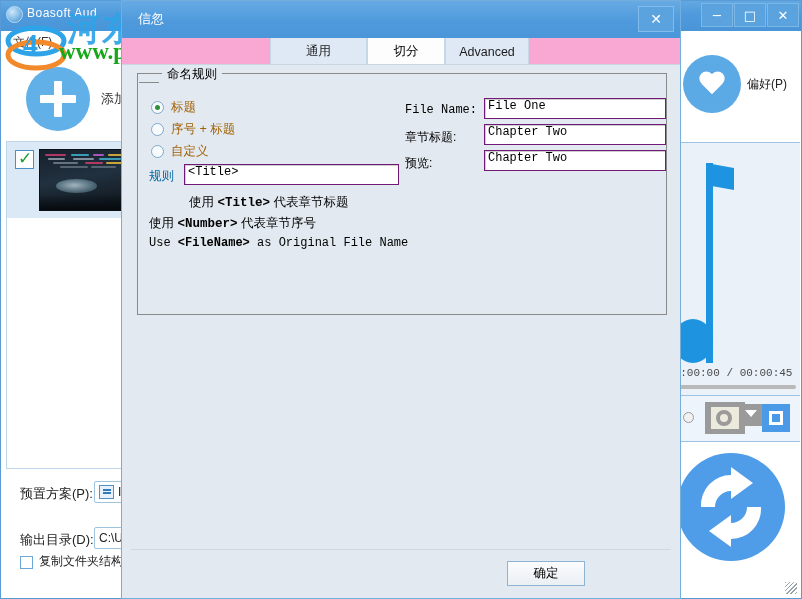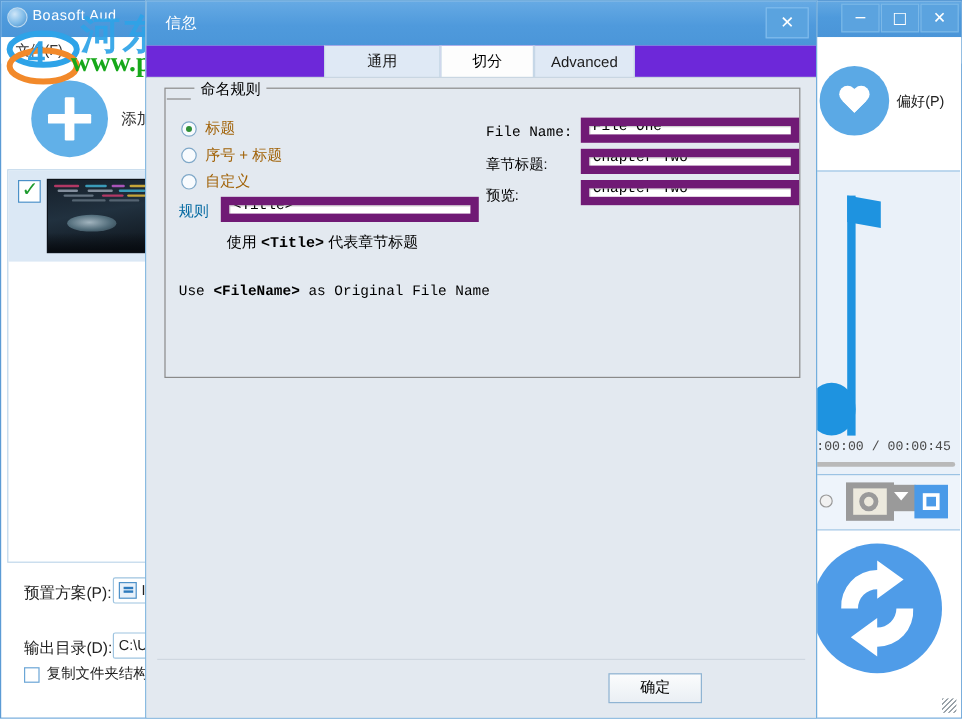--- a/index.html
+++ b/index.html
@@ -127,21 +127,21 @@
   
   .dialog{position:absolute;left:121px;top:0;width:560px;height:599px;
     background:#e3e9f0;border:1px solid #73aedd;box-sizing:border-box;}
   .dlg-title{position:absolute;left:0;top:0;width:100%;height:37px;
     background:linear-gradient(180deg,#66aae4 0%,#4f9adc 55%,#4b96d9 100%);}
   .dlg-title-text{position:absolute;left:16px;top:9px;font-size:13px;color:#ffffff;white-space:nowrap;}
   .dlg-close{position:absolute;right:6px;top:5px;width:36px;height:26px;background:#5aa3df;
     border:1px solid #81bced;box-sizing:border-box;color:#ffffff;font-size:14px;
     display:flex;align-items:center;justify-content:center;font-family:"DejaVu Sans",sans-serif;}
 
-  .tabstrip{position:absolute;left:0;top:37px;width:100%;height:27px;background:#6d28d9;}
+  .tabstrip{position:absolute;left:0;top:37px;width:100%;height:27px;background:#f9a8d4;}
   .tab{position:absolute;top:0;height:27px;display:flex;align-items:center;justify-content:center;
     font-size:12.5px;color:#1b1b1b;background:#dfe9f5;
     border-left:1px solid #c6d7e7;border-right:1px solid #c6d7e7;box-sizing:border-box;}
   .tab.sel{background:#fdfdfd;color:#000;}
   .tab-underline{position:absolute;left:0;top:63px;width:100%;height:1px;background:#c9d6e2;}
 
   .body{position:absolute;left:0;top:64px;width:100%;bottom:0;background:#e3e9f0;}
   .group{position:absolute;left:15px;top:8px;width:530px;height:242px;
     border:1px solid #8a8a8a;box-sizing:border-box;background:#e3e9f0;}
   .group-title{position:absolute;left:24px;top:-8px;background:#e3e9f0;padding:0 5px;
@@ -149,22 +149,22 @@
   .group-notch{position:absolute;left:1px;top:8px;width:20px;height:1px;background:#8a8a8a;}
 
   .radio-row{position:absolute;left:0;display:flex;align-items:center;gap:7px;}
   .radio{width:13px;height:13px;border-radius:50%;background:#f8fbfe;
     border:1px solid #7fa8c8;box-sizing:border-box;position:relative;flex:0 0 auto;}
   .radio.on:after{content:"";position:absolute;left:3px;top:3px;width:5px;height:5px;
     border-radius:50%;background:#2f8f36;}
   .radio-label{font-size:12.5px;color:#a16207;white-space:nowrap;}
 
   .rule-label{position:absolute;font-size:12.5px;color:#0369a1;}
-  .textbox{position:absolute;background:#ffffff;border:7px solid #701a75;box-sizing:border-box;
-    display:flex;align-items:flex-end;padding:0 3px;font-size:12px;color:#000;
+  .textbox{position:absolute;background:#ffffff;border:1px solid #701a75;box-sizing:border-box;
+    display:flex;align-items:flex-start;padding:0 3px;font-size:12px;color:#000;
     font-family:"Liberation Mono","DejaVu Sans Mono",monospace;white-space:nowrap;overflow:hidden;
     box-shadow:inset 1px 1px 0 #cfcfcf;}
   .hint{position:absolute;font-size:12.5px;color:#000;white-space:nowrap;}
   .hint .code{font-family:"Liberation Mono","DejaVu Sans Mono",monospace;font-weight:bold;}
   .hint.en{font-family:"Liberation Mono","DejaVu Sans Mono",monospace;font-size:12px;}
 
   .field-label{position:absolute;font-size:12px;color:#000;white-space:nowrap;
     font-family:"Liberation Sans",sans-serif;}
   .field-label.mono{font-family:"Liberation Mono","DejaVu Sans Mono",monospace;}
 
@@ -335,20 +335,23 @@
         </div>
 
         <div class="rule-label" style="left:11px;top:94px;">规则</div>
         <div class="textbox" style="left:46px;top:90px;width:215px;height:21px;">
           <span>&lt;Title&gt;</span>
         </div>
 
         <div class="hint" style="left:11px;top:120px;margin-left:40px;">
           <span>使用 </span><span class="code">&lt;Title&gt;</span><span> 代表章节标题</span>
         </div>
+        <div class="hint" style="left:11px;top:141px;">
+          <span>使用 </span><span class="code">&lt;Number&gt;</span><span> 代表章节序号</span>
+        </div>
         <div class="hint en" style="left:11px;top:162px;">
           <span>Use </span><span class="code">&lt;FileName&gt;</span><span> as Original File Name</span>
         </div>
 
         <div class="field-label mono" style="left:267px;top:29px;">File Name:</div>
         <div class="textbox" style="left:346px;top:24px;width:182px;height:21px;">
           <span>File One</span>
         </div>
 
         <div class="field-label" style="left:267px;top:55px;">章节标题:</div>

